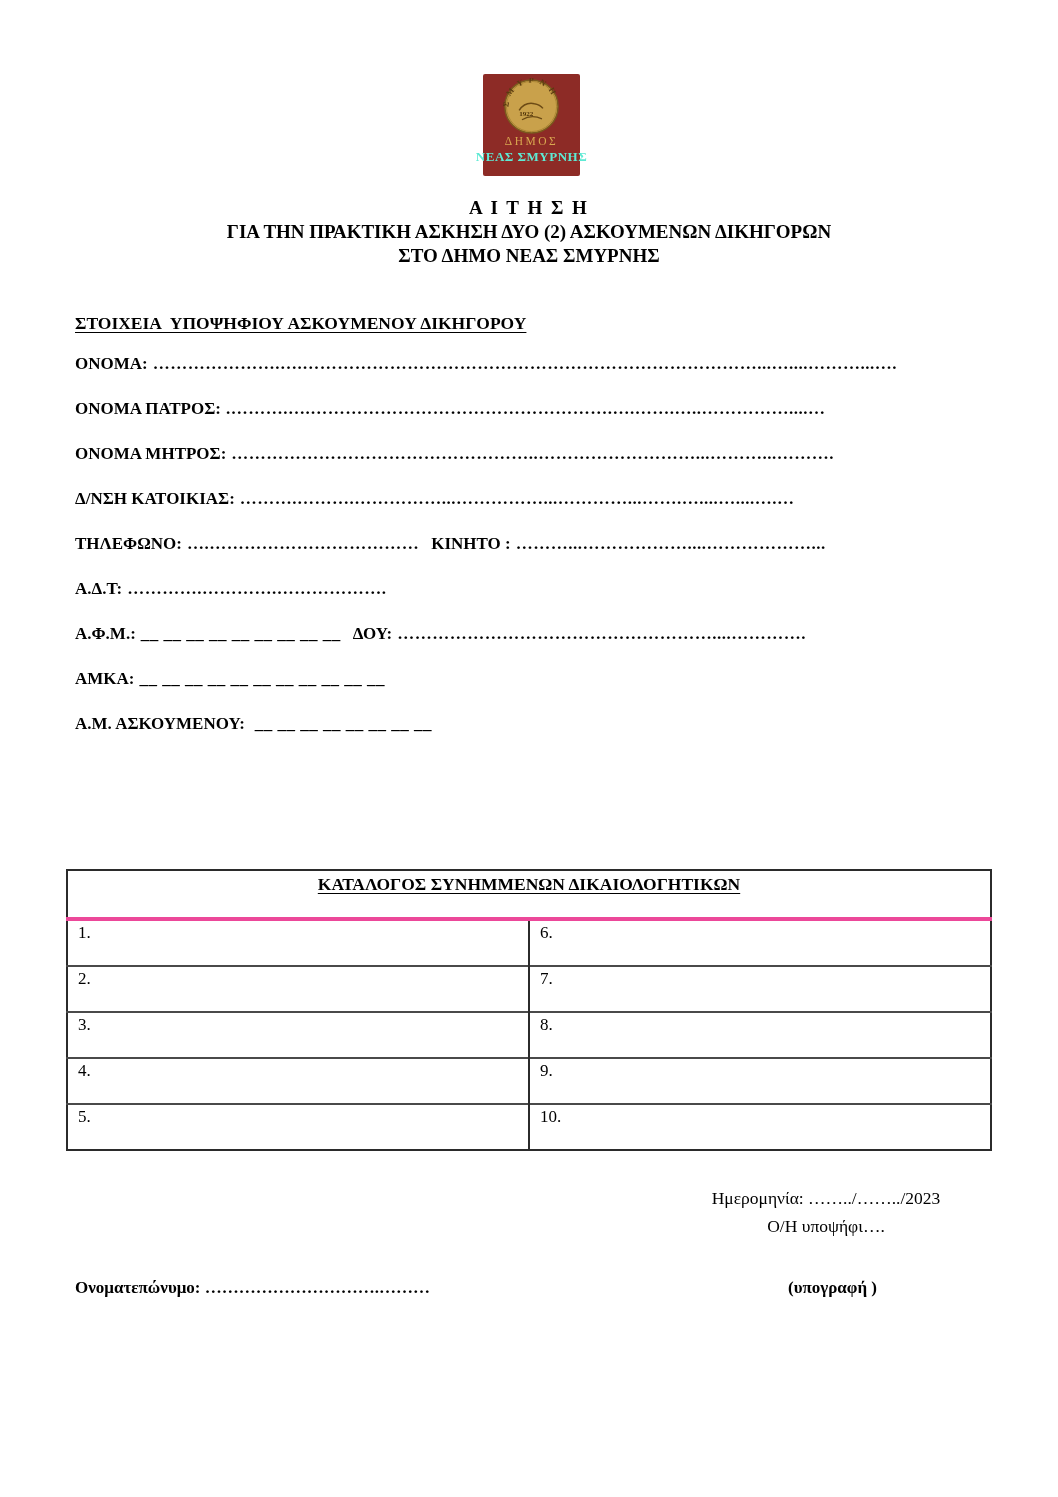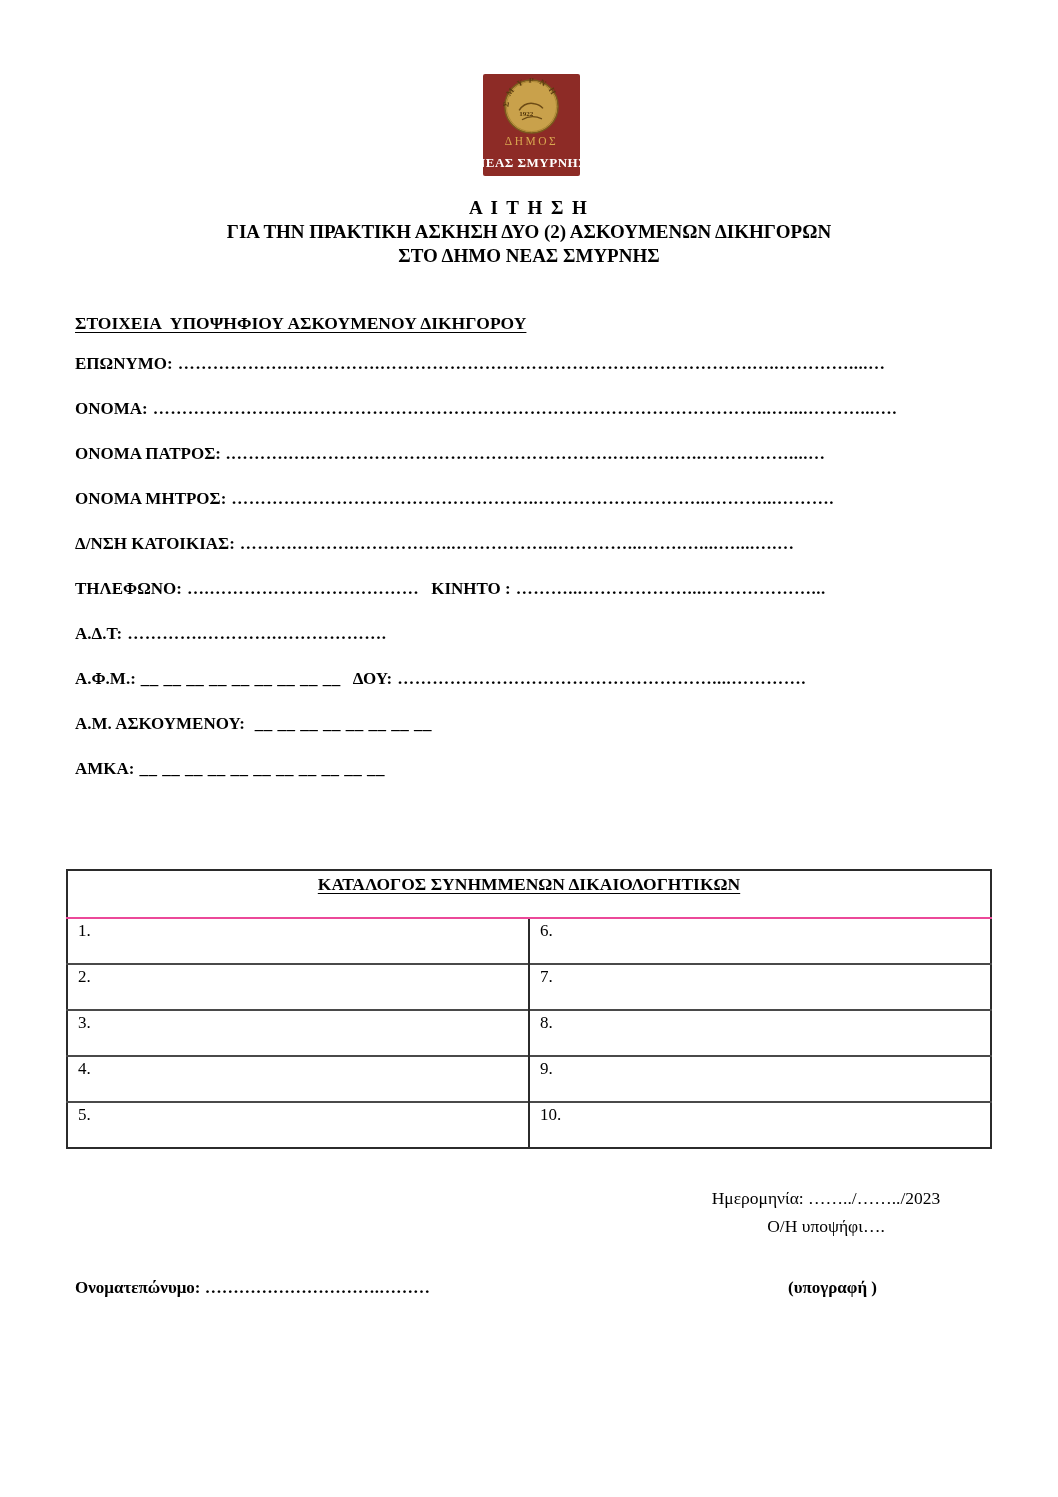--- a/index.html
+++ b/index.html
@@ -8,38 +8,38 @@
     font-family:"Liberation Serif","DejaVu Serif",serif;color:#000;overflow:hidden;
   }
   
   .logo{
     position:absolute;left:483px;top:74px;width:97px;height:102px;
     background:#8d2b26;border-radius:2px;box-sizing:border-box;
     display:flex;flex-direction:column;align-items:center;padding-top:4px;
   }
   .coin{width:57px;height:57px;display:block;}
   .logo-dimos{font-size:11.5px;color:#d9a850;letter-spacing:2.5px;line-height:13px;margin-top:0;}
-  .logo-neas{font-size:13px;font-weight:bold;color:#ffffff;letter-spacing:0.5px;line-height:15px;margin-top:7px;white-space:nowrap;}
+  .logo-neas{font-size:13px;font-weight:bold;color:#5eead4;letter-spacing:0.5px;line-height:15px;margin-top:1px;white-space:nowrap;}
   
   .title-block{position:absolute;top:196px;left:0;width:100%;text-align:center;
     font-weight:bold;font-size:19px;line-height:24px;}
   .title-main{letter-spacing:2px;}
   .section-heading{position:absolute;left:75px;top:313px;font-weight:bold;font-size:17.5px;
     text-decoration:underline;text-underline-offset:3px;white-space:pre;}
   
   .fields{position:absolute;left:75px;top:354px;width:926px;}
   .fline{height:45px;white-space:nowrap;overflow:hidden;font-weight:bold;font-size:17px;}
   .fline .fill{margin-left:5px;letter-spacing:0.5px;}
   .fline .lbl2{margin-left:12px;}
   .fline span:empty{display:none;}
   
   table.docs{position:absolute;left:66px;top:869px;width:926px;border-collapse:collapse;
     border:2px solid #2b2b2b;font-size:17px;table-layout:fixed;}
   table.docs th{height:42px;vertical-align:top;padding-top:3px;font-size:17.5px;font-weight:bold;
-    border-bottom:2px solid #ec4899;text-align:center;}
+    border-bottom:4px solid #ec4899;text-align:center;}
   table.docs th .u{text-decoration:underline;text-underline-offset:3px;}
   table.docs td{height:42px;vertical-align:top;padding:2px 0 0 10px;font-weight:normal;
     border-top:2px solid #4a4a4a;}
   table.docs td.left-col{border-right:2px solid #2b2b2b;}
   
   .date-block{position:absolute;left:652px;top:1184px;width:348px;text-align:center;
     font-weight:normal;font-size:17.5px;line-height:28px;}
   .footer-name{position:absolute;left:75px;top:1278px;font-weight:bold;font-size:17px;white-space:nowrap;}
   .footer-sign{position:absolute;left:788px;top:1278px;font-weight:bold;font-size:17px;white-space:nowrap;}
 </style>
@@ -69,23 +69,20 @@
   <div class="title-block">
     <div class="title-main">Α Ι Τ Η Σ Η</div>
     <div>ΓΙΑ ΤΗΝ ΠΡΑΚΤΙΚΗ ΑΣΚΗΣΗ ΔΥΟ (2) ΑΣΚΟΥΜΕΝΩΝ ΔΙΚΗΓΟΡΩΝ</div>
     <div>ΣΤΟ ΔΗΜΟ ΝΕΑΣ ΣΜΥΡΝΗΣ</div>
   </div>
 
   <div class="section-heading">ΣΤΟΙΧΕΙΑ &nbsp;ΥΠΟΨΗΦΙΟΥ ΑΣΚΟΥΜΕΝΟΥ ΔΙΚΗΓΟΡΟΥ</div>
 
   <div class="fields">
     <div class="fline">
-      <span class="lbl">ΕΠΩΝΥΜΟ:</span><span class="fill">……………….…………….……………………………………………………….…..…………....…</span>
-    </div>
-    <div class="fline">
       <span class="lbl">ΟΝΟΜΑ:</span><span class="fill">………………….….……………………………………………………………………...…....………...….</span>
     </div>
     <div class="fline">
       <span class="lbl">ΟΝΟΜΑ ΠΑΤΡΟΣ:</span><span class="fill">.……….….…………………………………………….….…….…..……………....…</span>
     </div>
     <div class="fline">
       <span class="lbl">ΟΝΟΜΑ ΜΗΤΡΟΣ:</span><span class="fill">……………………………………………..………………………...………...……….</span>
     </div>
     <div class="fline">
       <span class="lbl">Δ/ΝΣΗ ΚΑΤΟΙΚΙΑΣ:</span><span class="fill">……….……….……………...……………...…………...…….…....…....….…</span>
@@ -93,24 +90,24 @@
     <div class="fline">
       <span class="lbl">ΤΗΛΕΦΩΝΟ:</span><span class="fill">….………………………………</span><span class="lbl lbl2">ΚΙΝΗΤΟ :</span><span class="fill">………...………………....………………...</span>
     </div>
     <div class="fline">
       <span class="lbl">Α.Δ.Τ:</span><span class="fill">………….………….……………….</span>
     </div>
     <div class="fline">
       <span class="lbl">Α.Φ.Μ.:</span><span class="fill">__ __ __ __ __ __ __ __ __</span><span class="lbl lbl2">ΔΟΥ:</span><span class="fill">………………………………………………....………….</span>
     </div>
     <div class="fline">
-      <span class="lbl">Α.Μ. ΑΣΚΟΥΜΕΝΟΥ:</span><span class="fill">&nbsp;__ __ __ __ __ __ __ __</span>
+      <span class="lbl">ΑΜΚΑ:</span><span class="fill">__ __ __ __ __ __ __ __ __ __ __</span>
     </div>
     <div class="fline">
-      <span class="lbl">ΑΜΚΑ:</span><span class="fill">__ __ __ __ __ __ __ __ __ __ __</span>
+      <span class="lbl">Α.Μ. ΑΣΚΟΥΜΕΝΟΥ:</span><span class="fill">&nbsp;__ __ __ __ __ __ __ __</span>
     </div>
   </div>
 
   <table class="docs">
     <tbody>
         <tr>
       <th colspan="2"><span class="u">ΚΑΤΑΛΟΓΟΣ ΣΥΝΗΜΜΕΝΩΝ ΔΙΚΑΙΟΛΟΓΗΤΙΚΩΝ</span></th>
     </tr>
     <tr>
       <td class="left-col">1.</td>

